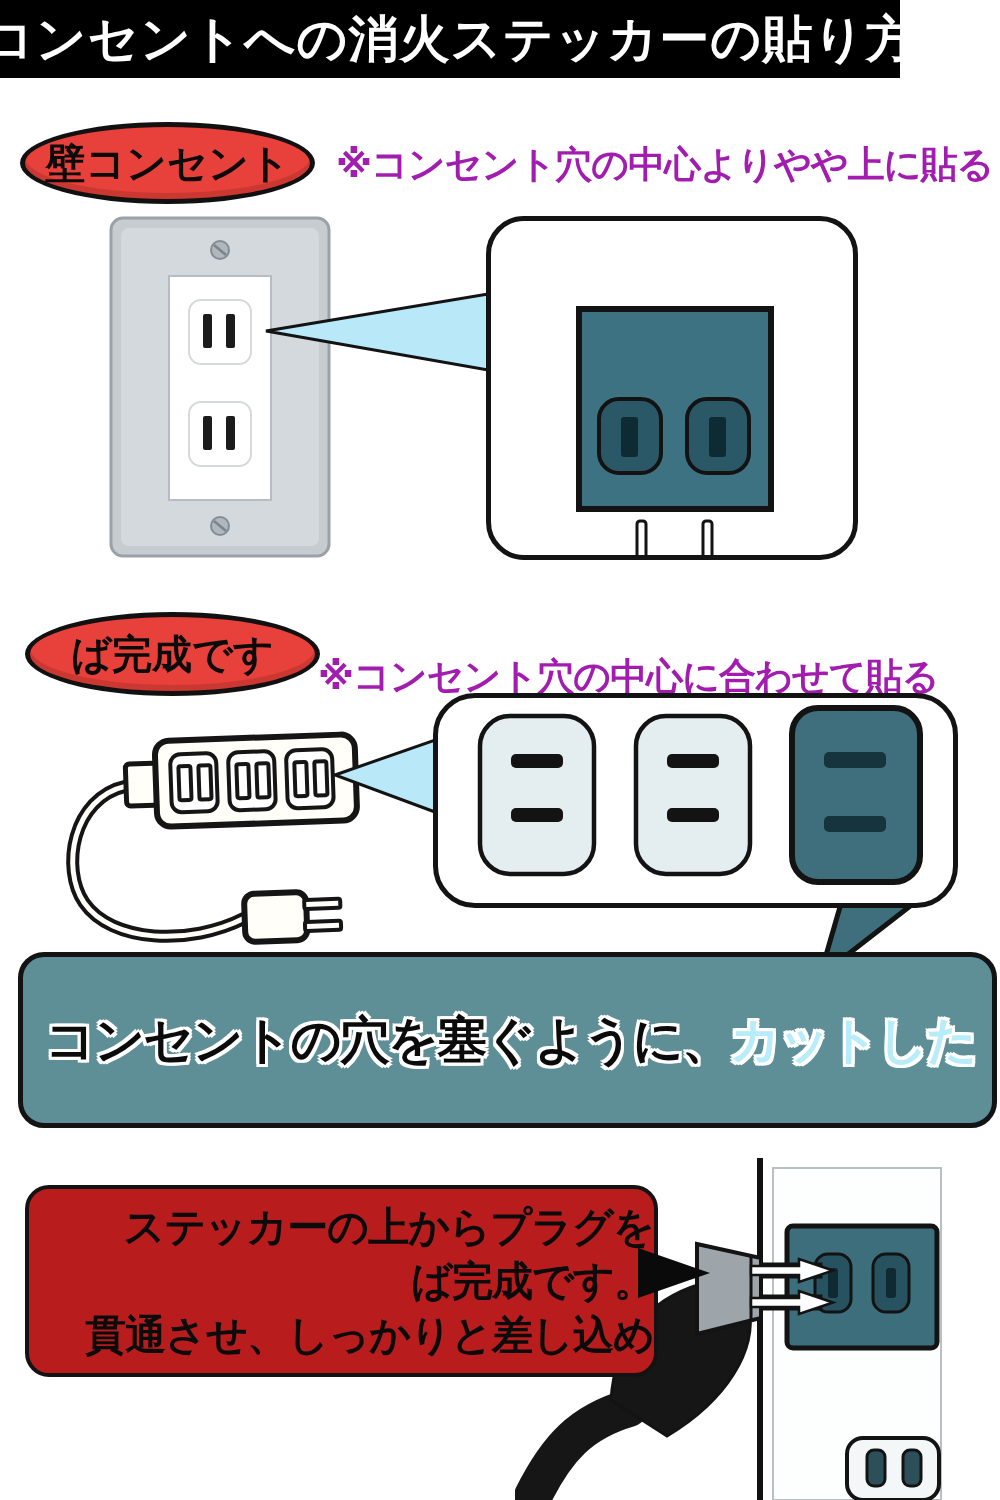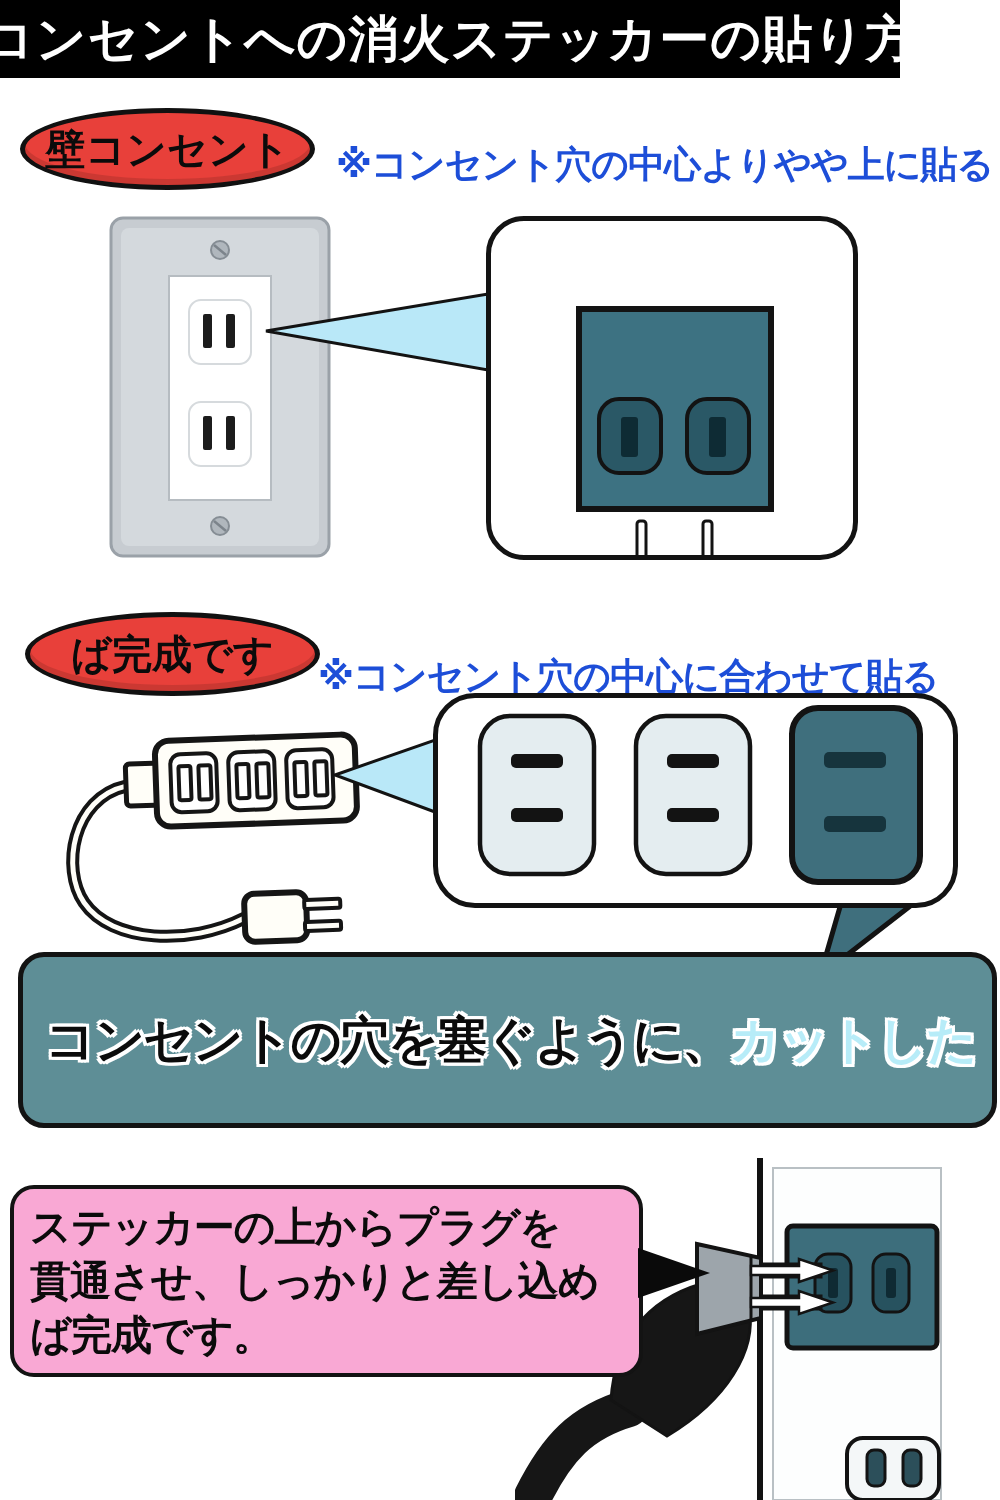--- a/index.html
+++ b/index.html
@@ -18,25 +18,25 @@
     color:#ffffff;font-size:50px;font-weight:900;letter-spacing:1px;white-space:nowrap;
   }
 
   
   .badge{
     background:#e8403a;border:5px solid #111;border-radius:50%;
     display:flex;align-items:center;justify-content:center;
     font-size:40px;font-weight:900;color:#0b0b0b;white-space:nowrap;
     box-shadow:inset 0 -6px 0 rgba(0,0,0,.12);
   }
-  .badge1{left:20px;top:108px;width:285px;height:72px;}
+  .badge1{left:20px;top:122px;width:285px;height:72px;}
   .badge2{left:25px;top:612px;width:285px;height:74px;}
 
   .note{
-    font-size:37px;font-weight:900;color:#1d4ed8;white-space:nowrap;letter-spacing:-1px;
+    font-size:37px;font-weight:900;color:#a21caf;white-space:nowrap;letter-spacing:-1px;
   }
   .note1{left:336px;top:140px;}
   .note2{left:318px;top:652px;}
 
   
   .zoombox{
     background:#ffffff;border:5px solid #131313;overflow:hidden;
   }
   .zoom1{left:486px;top:216px;width:362px;height:334px;border-radius:38px;z-index:2;}
   .zoom2{left:433px;top:693px;width:515px;height:205px;border-radius:42px;z-index:2;}
@@ -54,24 +54,25 @@
     font-size:50px;font-weight:900;letter-spacing:-2px;white-space:nowrap;
     color:#0b0b0b;
     text-shadow:-3px -3px 0 #fff,0 -3px 0 #fff,3px -3px 0 #fff,
                 -3px 0 0 #fff,3px 0 0 #fff,
                 -3px 3px 0 #fff,0 3px 0 #fff,3px 3px 0 #fff;
   }
   .hl{color:#b7ecf8;}
 
   
   .instruction{
-    left:10px;top:1185px;width:609px;height:184px;background:#f9a8d4;
+    left:25px;top:1185px;width:609px;height:184px;background:#b91c1c;
     border:4px solid #131313;border-radius:24px;z-index:4;
     display:flex;flex-direction:column;justify-content:center;
     padding-left:16px;
+    align-items:flex-end;
   }
   .instruction-line{
     font-size:41px;font-weight:900;color:#0b0b0b;letter-spacing:-1px;
     line-height:1.32;white-space:nowrap;
   }
 
   .arrow-black{left:636px;top:1240px;width:78px;height:66px;z-index:5;}
   .zoomarrow1{left:262px;top:290px;width:230px;height:84px;z-index:1;}
   .zoomarrow2{left:332px;top:736px;width:106px;height:80px;z-index:1;}
 
@@ -186,22 +187,22 @@
   </svg>
 
   <div class="abs callout">
     <div class="callout-line">
       <span>コンセントの穴を塞ぐように、</span><span class="hl">カットした</span>
     </div>
   </div>
 
   <div class="abs instruction">
     <div class="instruction-line">ステッカーの上からプラグを</div>
+    <div class="instruction-line">ば完成です。</div>
     <div class="instruction-line">貫通させ、しっかりと差し込め</div>
-    <div class="instruction-line">ば完成です。</div>
   </div>
 
   <svg class="abs arrow-black" viewBox="0 0 78 66">
     <polygon points="2,8 2,58 74,33" fill="#0a0a0a"></polygon>
   </svg>
 
   <svg class="abs plug-scene" viewBox="0 0 485 352">
     <rect x="243" y="10" width="200" height="342" fill="#ffffff"></rect>
     <line x1="245" y1="10" x2="245" y2="352" stroke="#111111" stroke-width="6"></line>
     <rect x="258" y="20" width="168" height="332" fill="#fdfefe" stroke="#b9c0c4" stroke-width="2"></rect>

